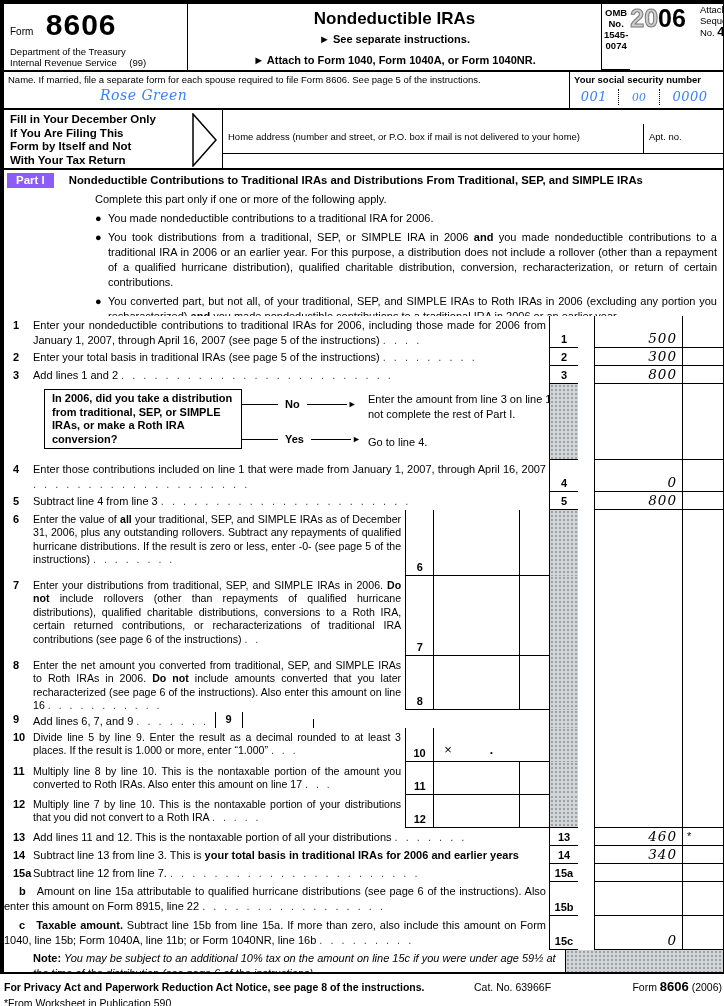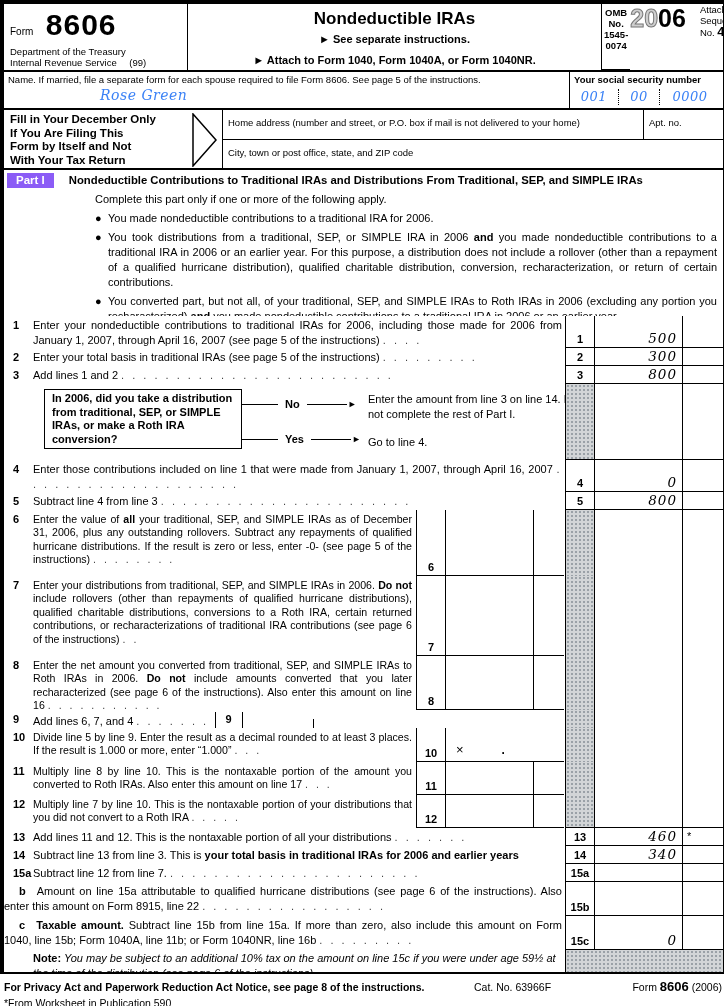--- a/index.html
+++ b/index.html
@@ -33,21 +33,21 @@
   
   .namerow { display:flex; height:38px; border-bottom:2px solid #000; }
   .name-cell { flex:1; padding:2px 4px; }
   .small-label { font-size:9.5px; }
   .hand { font-family:"DejaVu Serif", serif; font-style:italic; font-size:14px; color:#3b82f6; letter-spacing:0.5px; }
   .name-value { margin:2px 0 0 92px; }
   .ssn-cell { width:154px; border-left:1px solid #000; display:flex; flex-direction:column; }
   .ssn-label { font-size:9.5px; font-weight:bold; padding:2px 2px 0 4px; }
   .ssn-value { flex:1; display:flex; align-items:center; font-size:13px; }
   .ssn-seg { text-align:center; }
-  .ssn-seg.s1{ width:48px; } .ssn-seg.s2{ width:40px; } .ssn-seg.s3{ width:60px; }
+  .ssn-seg.s1{ width:48px; } .ssn-seg.s2{ width:40px;font-family:Liberation Serif, serif; } .ssn-seg.s3{ width:60px; }
   .ssn-sep { border-left:1px dotted #000; height:16px; }
 
   
   .addr { display:flex; height:60px; border-bottom:2px solid #000; }
   .addr-left { width:218px; padding:3px 0 2px 6px; font-weight:bold; font-size:11.5px;
     line-height:13.5px; position:relative; }
   .chev { position:absolute; right:4px; top:3px; }
   .addr-right { flex:1; border-left:1px solid #000; display:flex; flex-direction:column;justify-content:center; }
   .addr-row1 { height:30px; display:flex; border-bottom:1px solid #000; }
   .home-cell { flex:1; padding:2px 5px; }
@@ -69,21 +69,21 @@
   .frow { display:flex; position:relative; }
   .desc { flex:1; display:flex; overflow:hidden; position:relative; }
   .lnum { width:29px; padding-left:9px; font-weight:bold; font-size:11px; line-height:15px;
     padding-top:2px; flex-shrink:0; }
   .ltext { flex:1; font-size:11px; line-height:15px; padding-top:2px; padding-right:3px; overflow:hidden; }
   .just { text-align:justify; }
   .dots { color:#444; letter-spacing:2.5px; }
   .ncol { width:29px; border-left:1px solid #000; display:flex; align-items:flex-end;
     justify-content:center; font-weight:bold; font-size:11px; padding-bottom:2px; }
   .acol { width:88px; border-left:1px solid #000; display:flex; align-items:flex-end;
-    justify-content:flex-end; padding:0 5px 1px 0; }
+    justify-content:flex-end; padding:0 5px 1px 0;margin-left:16px; }
   .ccol { width:41px; border-left:1px solid #000; font-size:11px; padding:2px 0 0 4px; }
   .bb { border-bottom:1px solid #000; }
   .shade { background-color:#d2d5d7;
     background-image:radial-gradient(#9aa1a7 0.8px, transparent 0.9px); background-size:4px 4px; }
   .val { font-family:"DejaVu Serif", serif; font-style:italic; font-size:13.5px; letter-spacing:1px; }
 
   
   .itext { width:383px; font-size:10.6px; line-height:13.4px; padding-top:3px; padding-right:4px;
     overflow:hidden; text-align:justify; }
   .incol { width:29px; border-left:1px solid #000; display:flex; align-items:flex-end;
@@ -207,24 +207,20 @@
         <div class="addr-row1">
           <div class="home-cell">
             <span class="small-label">Home address (number and street, or P.O. box if mail is not delivered to your home)</span>
             <span class="hand"></span>
           </div>
           <div class="apt-cell">
             <span class="small-label">Apt. no.</span>
             <span class="hand"></span>
           </div>
         </div>
-        <div class="addr-row2">
-          <span class="small-label">City, town or post office, state, and ZIP code</span>
-          <span class="hand"></span>
-        </div>
       </div>
     </div>
 
     <div class="partbar">
       <span class="partlabel">Part I</span>
       <span class="parttitle">Nondeductible Contributions to Traditional IRAs and Distributions From Traditional, SEP, and SIMPLE IRAs</span>
     </div>
 
     <div class="intro">
       <div class="intro-line">Complete this part only if one or more of the following apply.</div>
@@ -362,21 +358,21 @@
         <div class="iccol bb"></div>
       </div>
       <div class="ncol shade"></div>
       <div class="acol"></div>
       <div class="ccol"></div>
     </div>
 
     <div class="frow h18">
       <div class="desc">
         <div class="lnum">9</div>
-        <div class="ltext"><span>Add lines 6, 7, and 4</span> <span class="dots">. . . . . . .</span><span class="inline9">
+        <div class="ltext"><span>Add lines 6, 7, and 9</span> <span class="dots">. . . . . . .</span><span class="inline9">
               <span class="i9num">9</span>
               <span class="i9amt"></span>
               <span class="i9cents"></span>
             </span></div>
       </div>
       <div class="ncol shade"></div>
       <div class="acol"></div>
       <div class="ccol"></div>
     </div>
 

